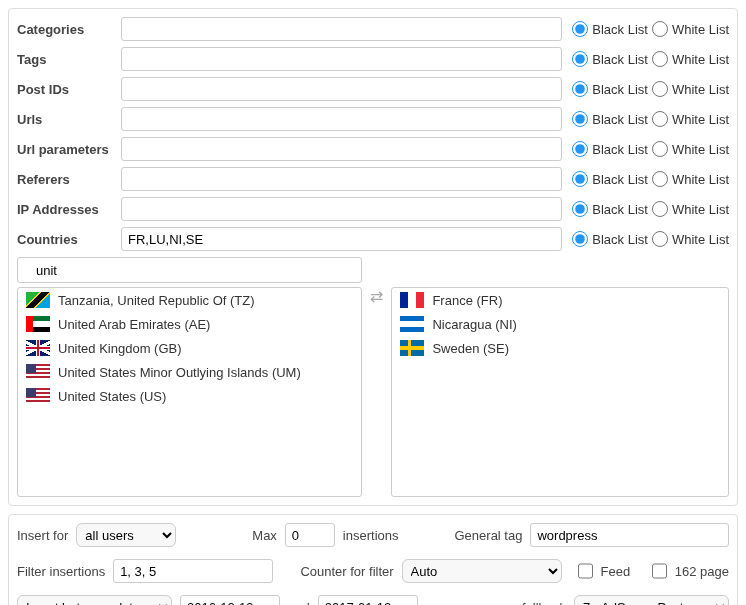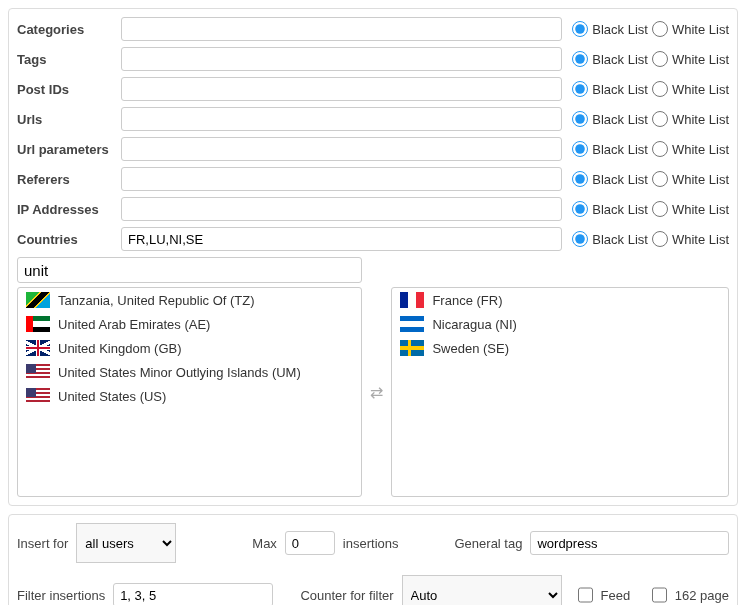--- a/index.html
+++ b/index.html
@@ -8,32 +8,32 @@
 .form-row { display: flex; align-items: center; margin-bottom: 6px; gap: 4px; }
 .form-label { width: 100px; flex-shrink: 0; color: #444; font-weight: bold; }
 .form-input { flex: 1; height: 24px; border: 1px solid #ccc; border-radius: 3px; padding: 2px 6px; font-size: 13px; font-family: inherit; }
 .radio-group { display: flex; gap: 4px; margin-left: 6px; flex-shrink: 0; }
 .radio-wrap { display: flex; align-items: center; gap: 4px; }
 input[type="radio"] { width: 16px; height: 16px; accent-color: #2196F3; cursor: pointer; }
 input[type="checkbox"] { width: 16px; height: 16px; cursor: pointer; }
 .radio-label { font-size: 13px; cursor: pointer; }
 
 .filter-section { margin-top: 4px; }
-.search-input { width: 345px; height: 26px; border: 1px solid #ccc; border-radius: 3px; padding: 2px 6px; font-size: 15px; margin-bottom: 4px; }
-.dual-list { display: flex; align-items: center; gap: 8px; }
+.search-input { width: 345px; height: 26px; border: 1px solid #ccc; border-radius: 3px; padding: 2px 18px; font-size: 13px; margin-bottom: 4px; }
+.dual-list { display: flex; align-items: flex-start; gap: 8px; }
 .list-box { border: 1px solid #ccc; border-radius: 3px; height: 210px; overflow-y: auto; background: #fff; }
 .list-box.left { width: 345px; }
 .list-box.right { flex: 1; }
 .list-item { display: flex; align-items: center; padding: 4px 8px; cursor: pointer; gap: 8px; }
 .flag { width: 24px; height: 16px; flex-shrink: 0; position: relative; display: inline-block; }
 .swap-btn { color: #aaa; font-size: 16px; cursor: pointer; user-select: none; }
 
 .bottom-row { display: flex; align-items: center; gap: 8px; margin-bottom: 12px; flex-wrap: nowrap; }
 .bottom-label { color: #444; white-space: nowrap; }
-select { height: 40px; border: 1px solid #ccc; border-radius: 0; padding: 1px 4px; font-size: 13px; font-family: inherit; background: #f8f8f8; cursor: pointer; }
+select { height: 24px; border: 1px solid #ccc; border-radius: 6px; padding: 1px 4px; font-size: 13px; font-family: inherit; background: #f8f8f8; cursor: pointer; }
 .small-input { height: 24px; border: 1px solid #ccc; border-radius: 3px; padding: 2px 6px; font-size: 13px; font-family: inherit; }
 .w60 { width: 50px; }
 .w110 { width: 100px; }
 .w160 { width: 160px; }
 .spacer { flex: 1; }
 
 
 .flag-tz { background: linear-gradient(135deg, #1EB53A 0 35%, #FCD116 35% 40%, #000 40% 60%, #FCD116 60% 65%, #00A3DD 65% 100%); }
 .flag-ae { background: linear-gradient(to bottom, #00732F 0 33%, #fff 33% 66%, #000 66% 100%); position: relative; }
 .flag-ae::before { content:""; position:absolute; left:0; top:0; width:28%; height:100%; background:#FF0000; }

